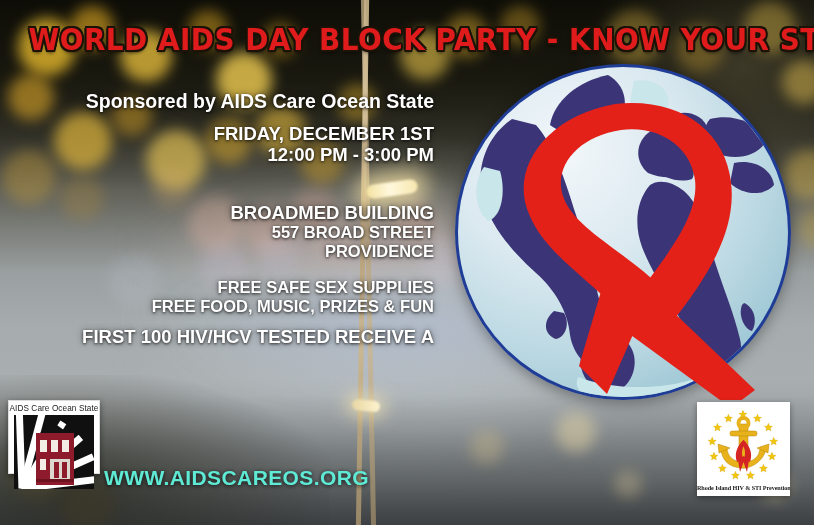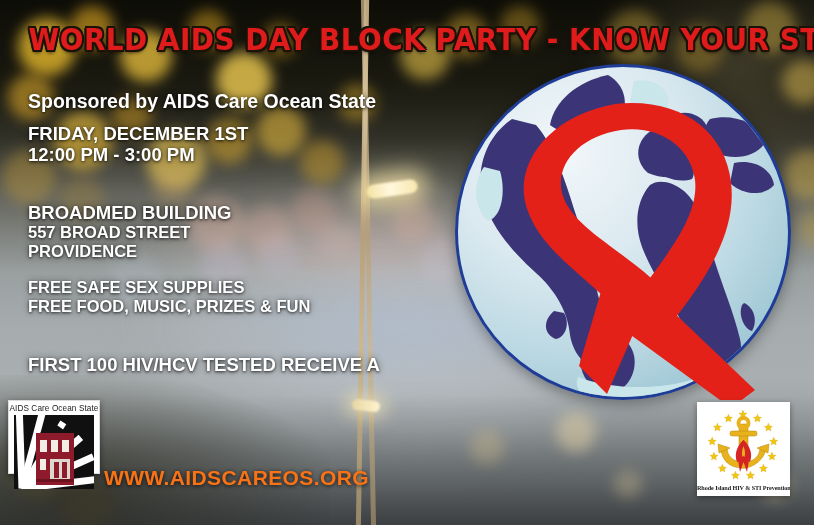--- a/index.html
+++ b/index.html
@@ -86,39 +86,39 @@
     white-space:nowrap;
     text-shadow:
       -1.6px -1.6px 0 #1b1208, 1.6px -1.6px 0 #1b1208,
       -1.6px  1.6px 0 #1b1208, 1.6px  1.6px 0 #1b1208,
       -2.2px 0 0 #1b1208, 2.2px 0 0 #1b1208,
       0 -2.2px 0 #1b1208, 0 2.2px 0 #1b1208,
       0 3px 4px rgba(0,0,0,.6);
   }
 
   
-  .body-text{position:absolute;left:28px;top:90px;width:420px;}
+  .body-text{position:absolute;left:14px;top:90px;width:420px;text-align:right;}
   .ln{
     color:#ffffff;
     font-family:"Liberation Sans",sans-serif;
     font-weight:bold;
     text-shadow:0 1px 3px rgba(0,0,0,.75),0 0 7px rgba(0,0,0,.45);
     white-space:nowrap;
     line-height:1.16;
   }
   .sponsor{font-size:19.5px;margin-bottom:10px;}
   .big{font-size:18.5px;}
   .med{font-size:16.5px;}
-  .gap-lg{margin-top:38px;}
+  .gap-lg{margin-top:10px;}
   .gap-md{margin-top:17px;}
   .gap-xl{margin-top:36px;}
 
   .url{
     position:absolute;left:104px;top:466px;
-    color:#f97316;font-weight:bold;font-size:21px;letter-spacing:.4px;
+    color:#5eead4;font-weight:bold;font-size:21px;letter-spacing:.4px;
     font-family:"Liberation Sans",sans-serif;
     text-shadow:0 1px 4px rgba(0,0,0,.8);
   }
 
   
   .globe-wrap{position:absolute;left:455px;top:64px;width:336px;height:336px;}
   .globe{
     position:absolute;inset:0;border-radius:50%;
     border:3px solid #1f3d96;
     background:

